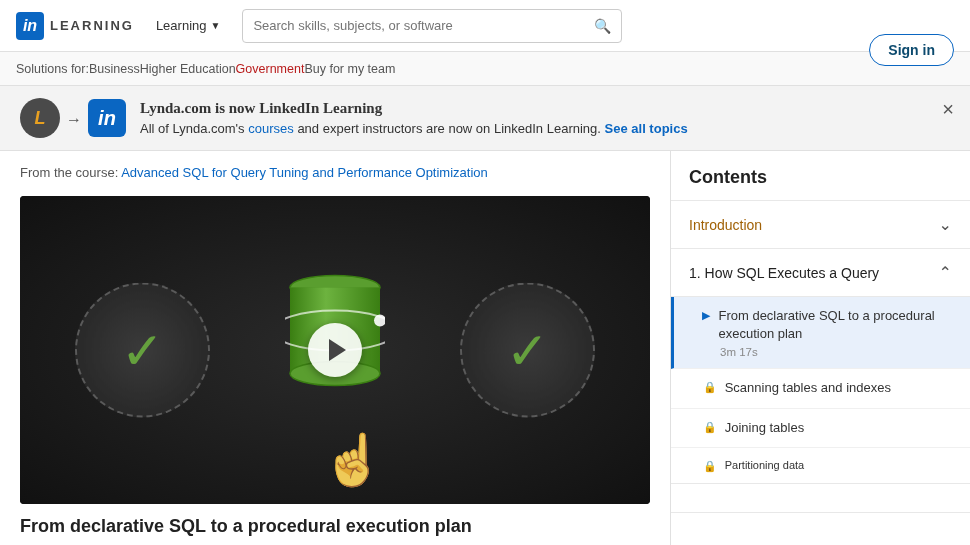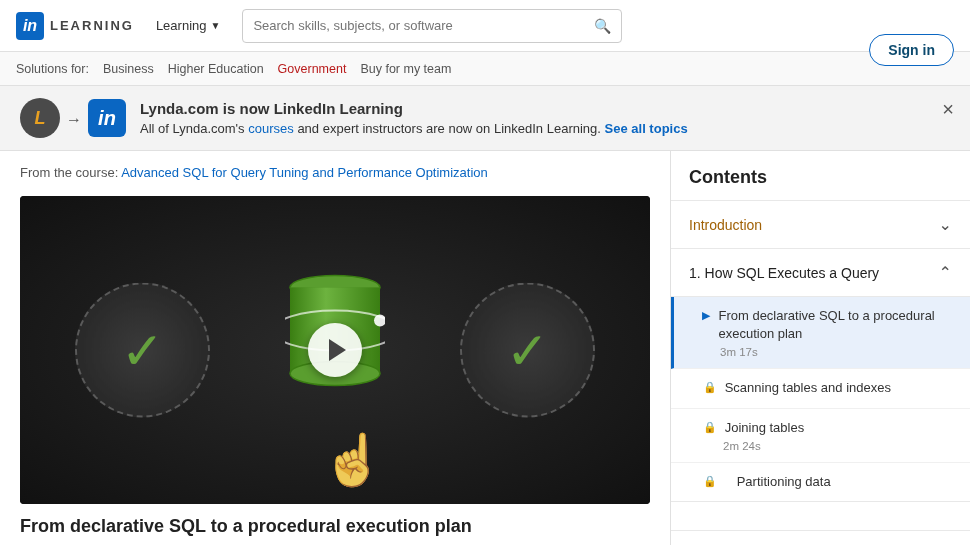--- a/index.html
+++ b/index.html
@@ -25,41 +25,41 @@
     <input type="text" style="border: none; outline: none; width: 100%; font-size: 13px; color: #0c4a6e;" placeholder="Search skills, subjects, or software">
     <span style="color:#888;font-size:14px;cursor:pointer;">🔍</span>
   </div>
 
   <div style="margin-left:auto;display:flex;align-items:center;gap:33px;flex-direction:column;">
     <a style="font-size:13px;color:#333;text-decoration:none;cursor:pointer;">Start free trial</a>
     <button style="border:1px solid #0a66c2;color:#0c4a6e;background:#fff;padding:7px 18px;border-radius:20px;font-size:14px;font-weight:600;cursor:pointer;">Sign in</button>
   </div>
 </nav>
 
-<div style="background:#f9f9f9;border-bottom:1px solid #e0e0e0;display:flex;align-items:center;padding:0 16px;height:34px;font-size:12.5px;color:#555;gap:14px;">
+<div style="background:#f9f9f9;border-bottom:1px solid #e0e0e0;display:flex;align-items:center;padding:0 16px;height:34px;font-size:12.5px;color:#555;gap:0;">
   <span>Solutions for:</span>
   <a style="color:#555;text-decoration:none;cursor:pointer;">Business</a>
   <a style="color:#555;text-decoration:none;cursor:pointer;">Higher Education</a>
   <a style="color:#b91c1c;text-decoration:none;cursor:pointer;">Government</a>
   <a style="color:#555;text-decoration:none;cursor:pointer;">Buy for my team</a>
 </div>
 
 <div style="background:#f3f3f3;border-bottom:1px solid #e0e0e0;display:flex;align-items:center;padding:12px 20px;gap:14px;position:relative;">
   <div style="display:flex;align-items:center;gap:6px;">
 
     <div style="width:40px;height:40px;border-radius:50%;background:#4a4a4a;display:flex;align-items:center;justify-content:center;">
       <span style="color:#e8a020;font-weight:900;font-size:18px;font-style:italic;">L</span>
     </div>
     <span style="font-size:16px;color:#555;">→</span>
     <div style="width:38px;height:38px;background:#0a66c2;border-radius:6px;display:flex;align-items:center;justify-content:center;">
       <span style="color:#fff;font-weight:900;font-size:20px;font-style:italic;">in</span>
     </div>
   </div>
   <div>
-    <strong style="font-size:15px;display:block;margin-bottom:3px;">Lynda.com is now LinkedIn Learning</strong>
+    <strong style="font-size:15px;display:block;margin-bottom:3px;font-family:Liberation Serif, serif;">Lynda.com is now LinkedIn Learning</strong>
     <span style="font-size:13px;">
       <span>All of Lynda.com's</span>
       <a style="color:#0a66c2;text-decoration:none;">courses</a>
       <span>and expert instructors are now on LinkedIn Learning.</span>
       <a style="color:#0a66c2;font-weight:600;text-decoration:none;">See all topics</a>
     </span>
   </div>
   <button style="position:absolute;right:16px;top:12px;font-size:20px;cursor:pointer;color:#555;border:none;background:none;">×</button>
 </div>
 
@@ -142,27 +142,26 @@
         <span style="font-size:11px;color:#888;margin-top:2px;">🔒</span>
         <span style="font-size:13px;color:#333;line-height:1.4;">Scanning tables and indexes</span>
       </div>
     </div>
 
     <div style="display:flex;flex-direction:column;padding:10px 18px 10px 32px;cursor:pointer;border-bottom:1px solid #f0f0f0;">
       <div style="display:flex;align-items:flex-start;gap:8px;">
         <span style="font-size:11px;color:#888;margin-top:2px;">🔒</span>
         <span style="font-size:13px;color:#333;line-height:1.4;">Joining tables</span>
       </div>
-      <div style="font-size:11.5px;color:#888;margin-top:3px;padding-left:20px;">2m 24s</div>
     </div>
 
     <div style="display:flex;flex-direction:column;padding:10px 18px 10px 32px;cursor:pointer;border-bottom:1px solid #e8e8e8;">
       <div style="display:flex;align-items:flex-start;gap:8px;">
         <span style="font-size:11px;color:#888;margin-top:2px;">🔒</span>
-        <span style="font-size:13px;color:#333;line-height:1.4;margin-left:12px;">Partitioning data</span>
+        <span style="font-size:11px;color:#333;line-height:1.4;">Partitioning data</span>
       </div>
     </div>
 
     <div style="display:flex;align-items:center;justify-content:space-between;padding:14px 18px;cursor:pointer;border-bottom:1px solid #e8e8e8;">
       
       
     </div>
 
   </div>
 </div>

